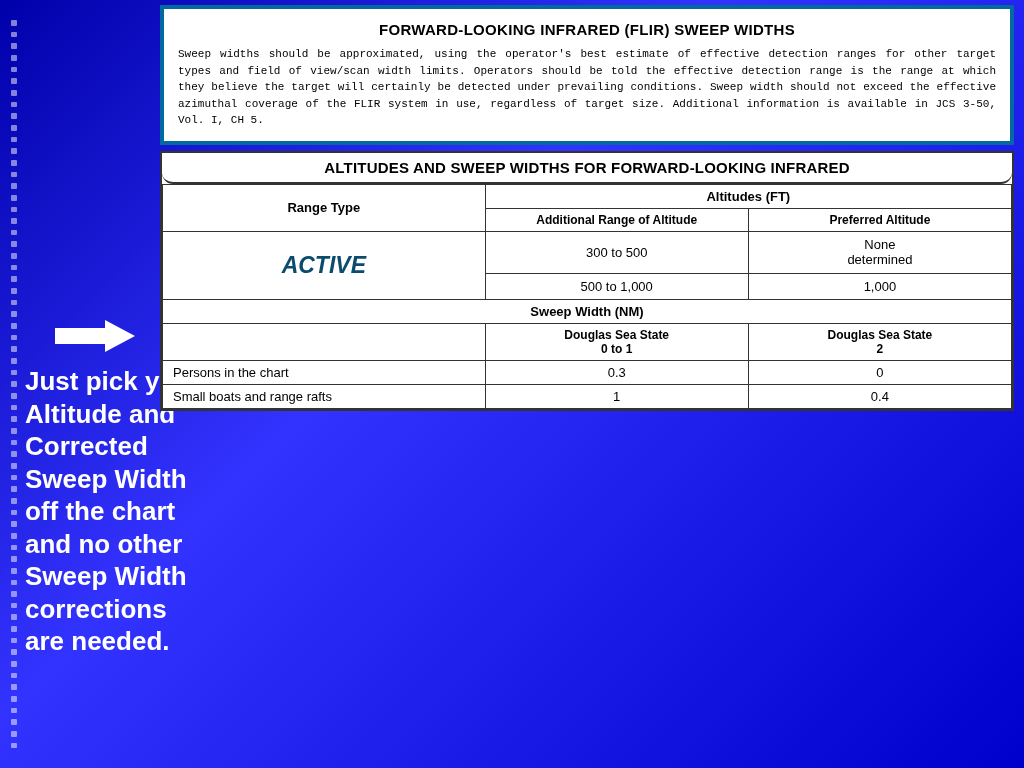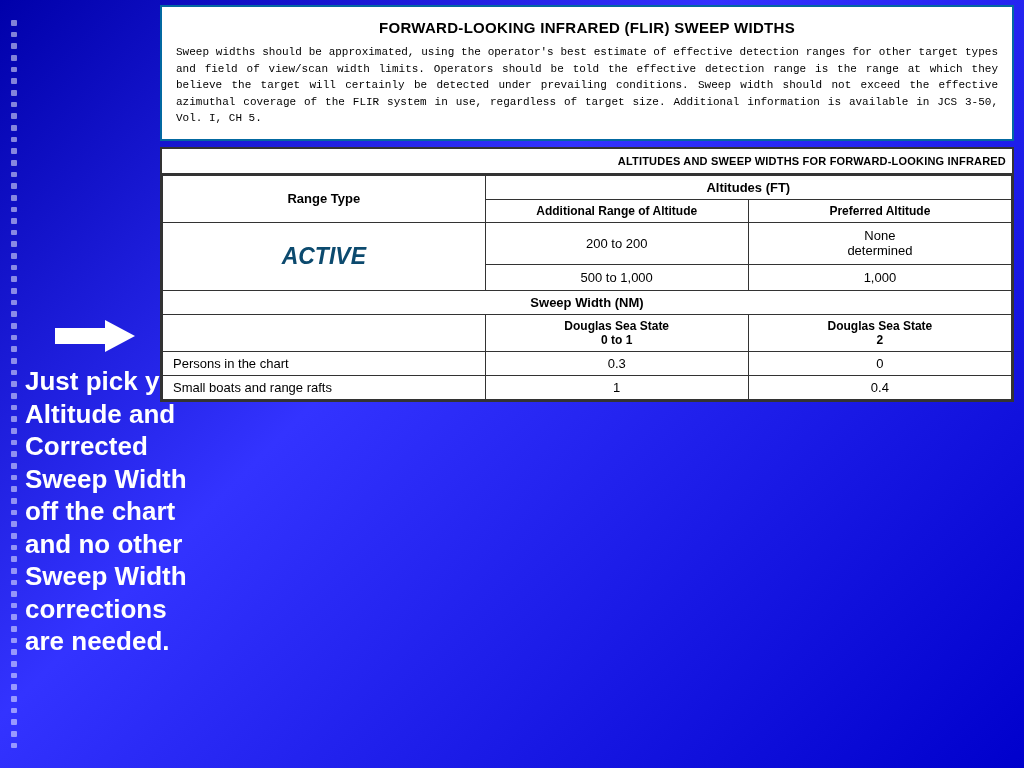--- a/index.html
+++ b/index.html
@@ -61,21 +61,21 @@
       position: absolute;
       top: 5px;
       left: 160px;
       right: 10px;
       bottom: 5px;
     }
 
     
     .top-box {
       background: white;
-      border: 2px solid #0369a1;
+      border: 4px solid #0369a1;
       padding: 12px 14px;
       margin-bottom: 6px;
     }
     .top-box-title {
       text-align: center;
       font-weight: bold;
       font-size: 15px;
       margin-bottom: 8px;
       letter-spacing: 0.3px;
     }
@@ -85,26 +85,27 @@
       text-align: justify;
       font-family: Liberation Mono, monospace;
     }
 
     
     .table-section {
       background: white;
       border: 2px solid #333;
     }
     .table-title {
-      text-align: right;
-      font-weight: bold;
-      font-size: 11px;
+      text-align: center;
+      font-weight: bold;
+      font-size: 15px;
       padding: 6px;
       border-bottom: 2px solid #333;
       letter-spacing: 0.2px;
+      border-radius: 11px;
     }
 
     table {
       width: 100%;
       border-collapse: collapse;
       font-size: 13px;
     }
     td, th {
       border: 1px solid #333;
       text-align: center;
@@ -234,21 +235,21 @@
         <td colspan="2" style="font-weight:bold;">Altitudes (FT)</td>
       </tr>
 
       <tr class="subheader-row">
         <td style="width:31%; font-weight:bold;">Additional Range of Altitude</td>
         <td style="width:31%; font-weight:bold;margin-left:40px;">Preferred Altitude</td>
       </tr>
 
       <tr>
         <td rowspan="2" class="active-cell">ACTIVE</td>
-        <td>200 to 200</td>
+        <td>300 to 500</td>
         <td>None<br>determined</td>
       </tr>
       <tr>
         <td>500 to 1,000</td>
         <td>1,000</td>
       </tr>
 
       <tr>
         <td colspan="3" style="font-weight:bold; text-align:center;">Sweep Width (NM)</td>
       </tr>

